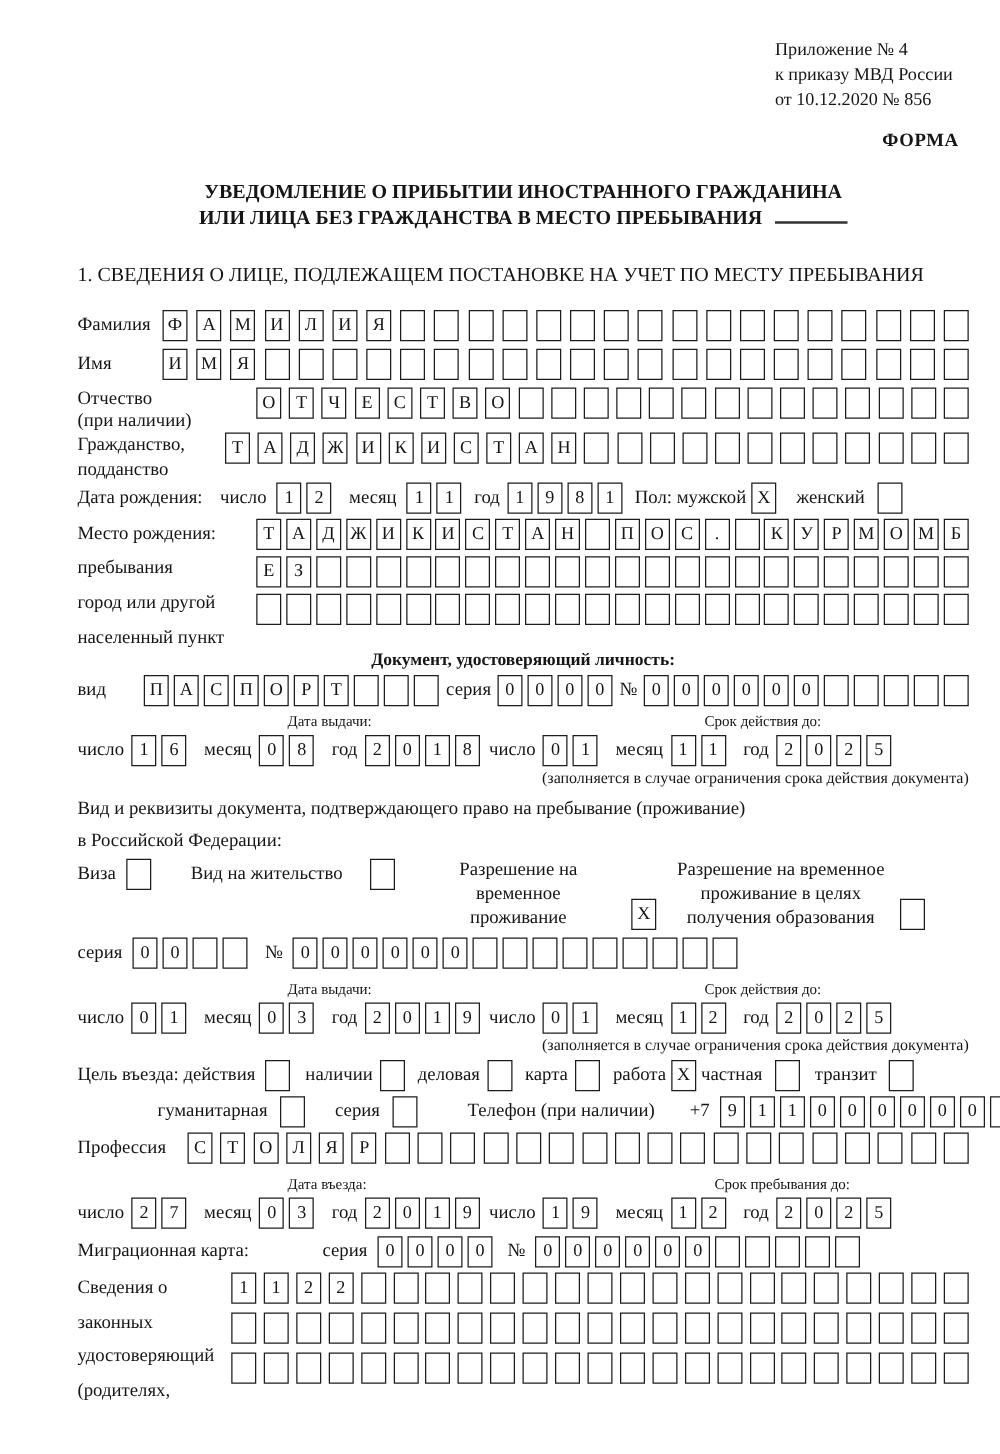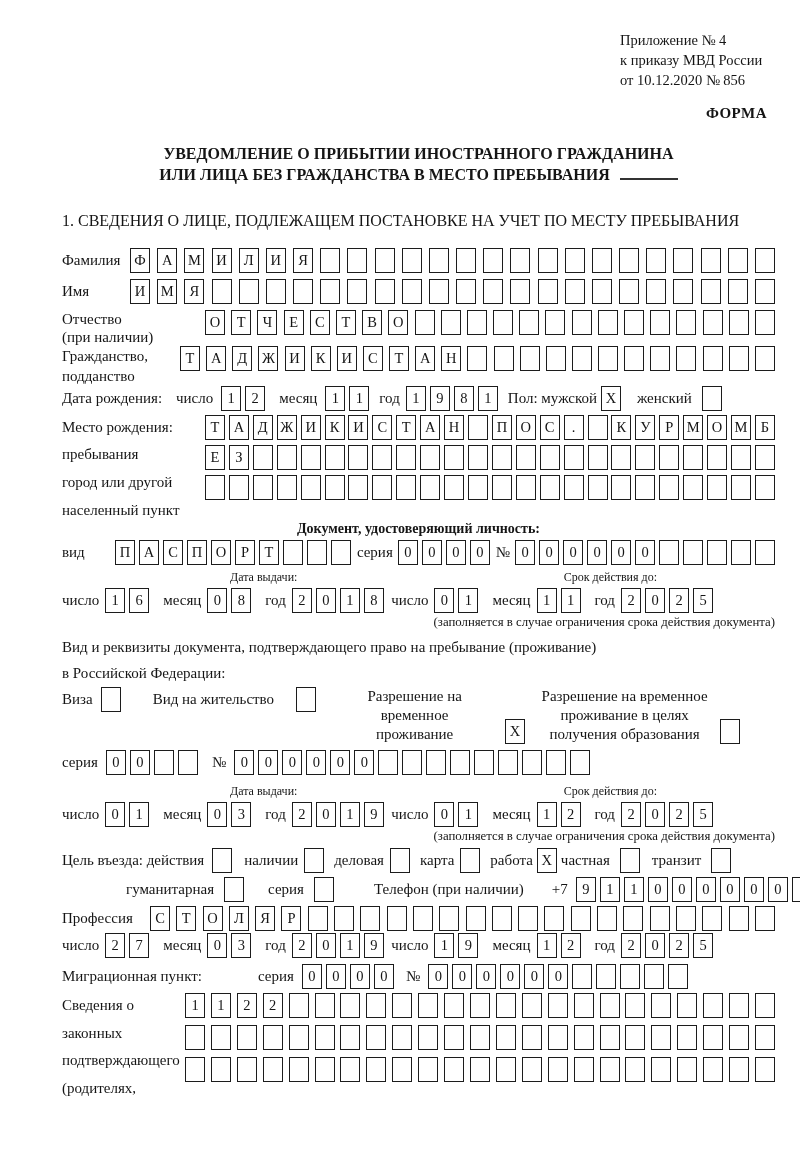--- a/index.html
+++ b/index.html
@@ -570,20 +570,24 @@
         <span class="cell"></span>
         <span class="cell"></span>
         <span class="cell"></span>
         <span class="cell"></span>
         <span class="cell"></span>
         <span class="cell"></span>
         <span class="cell"></span>
       </div>
   </div>
 
+  <div class="dlabels mt8">
+    <span style="margin-left:168px;">Дата въезда:</span>
+    <span class="push" style="margin-right:95px;">Срок пребывания до:</span>
+  </div>
   <div class="daterow">
     <div class="dgroup">
       <span class="sub">число</span>
       <div class="boxrow fit">
           <span class="cell">2</span>
           <span class="cell">7</span>
         </div>
       <span class="sub">месяц</span>
       <div class="boxrow fit">
           <span class="cell">0</span>
@@ -612,21 +616,21 @@
       <div class="boxrow fit">
           <span class="cell">2</span>
           <span class="cell">0</span>
           <span class="cell">2</span>
           <span class="cell">5</span>
         </div>
     </div>
   </div>
 
   <div class="frow mt6 aic">
-    <span class="sub" style="width:168px;">Миграционная пункт:</span>
+    <span class="sub" style="width:168px;">Миграционная карта:</span>
     <span class="sub ml28">серия</span>
     <div class="boxrow fit ml8">
         <span class="cell">0</span>
         <span class="cell">0</span>
         <span class="cell">0</span>
         <span class="cell">0</span>
       </div>
     <span class="sub ml12">№</span>
     <div class="boxrow fit ml8">
         <span class="cell">0</span>
@@ -640,21 +644,21 @@
         <span class="cell"></span>
         <span class="cell"></span>
         <span class="cell"></span>
       </div>
   </div>
 
   <div class="frow mt4">
     <span class="lbl-block w123" style="line-height:19.5px;padding-top:3px;">
       <span class="lline">Сведения о</span>
       <span class="lline" style="margin-top:8px;">законных</span>
-      <span class="lline" style="margin-top:8px;">подтверждающего</span>
+      <span class="lline" style="margin-top:8px;">удостоверяющий</span>
       <span class="lline" style="margin-top:8px;">(родителях,</span>
 
     </span>
     <div class="grow">
       <div class="boxrow">
           <span class="cell">1</span>
           <span class="cell">1</span>
           <span class="cell">2</span>
           <span class="cell">2</span>
           <span class="cell"></span>

